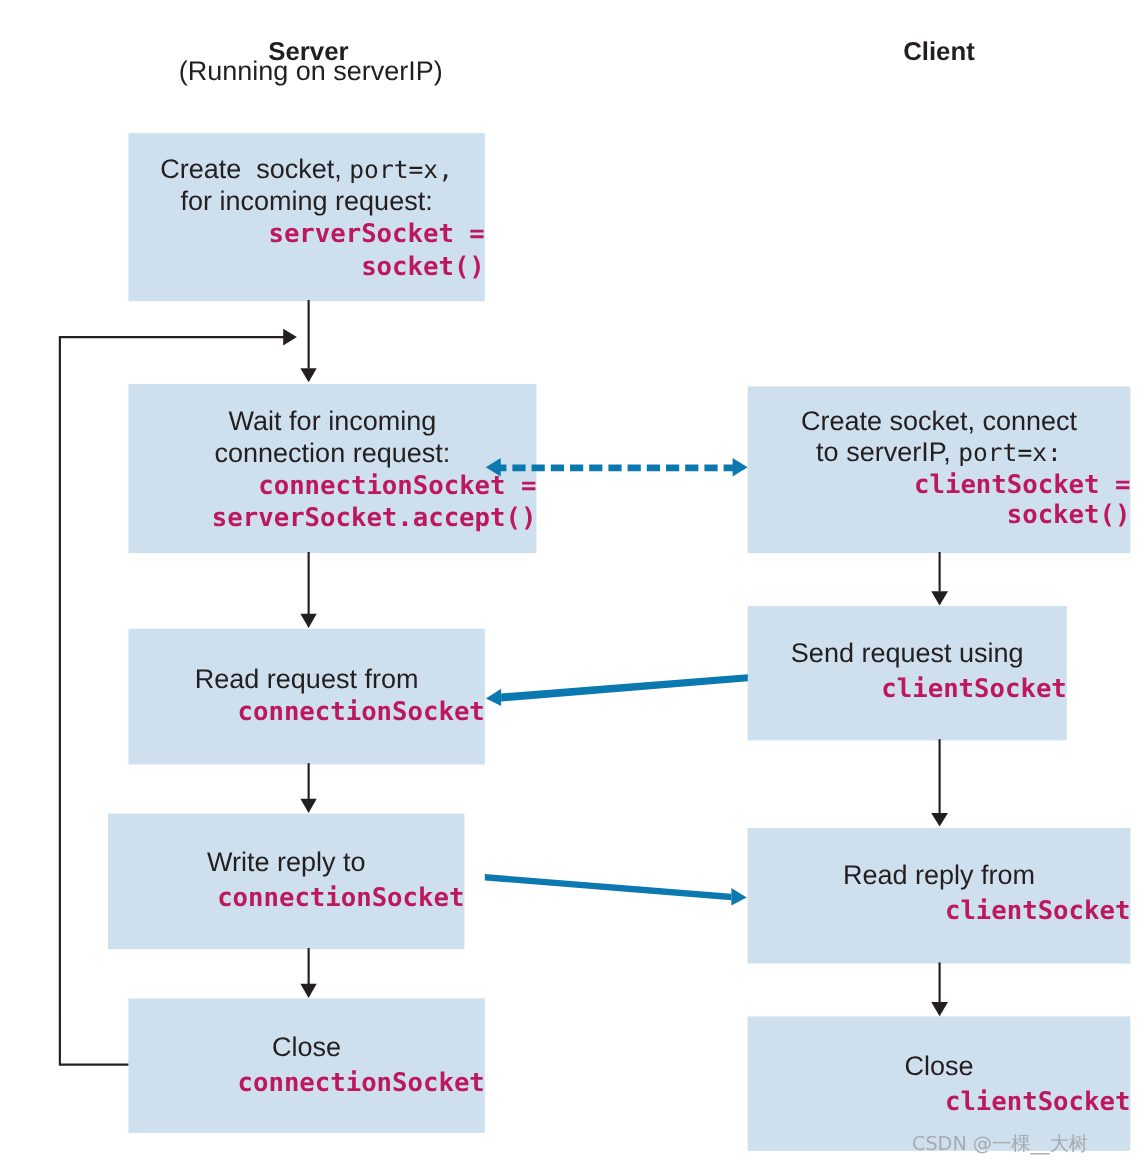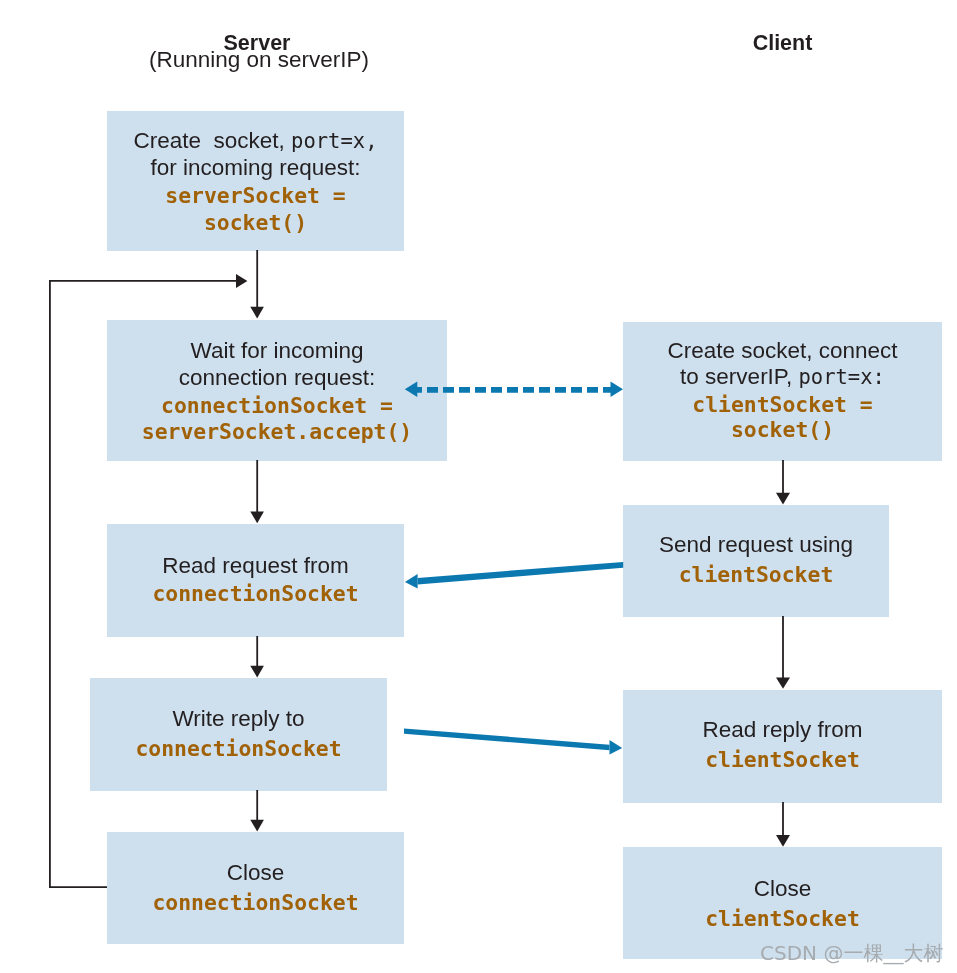--- a/index.html
+++ b/index.html
@@ -12,30 +12,30 @@
   
   .hdr{position:absolute;text-align:center;color:#231f20;font-size:22.5px;
        line-height:26px;white-space:nowrap;}
   .hdr.b{font-weight:bold;font-size:21.5px;}
 
   .box{position:absolute;background:#cedfed;}
 
   .tl{position:absolute;left:0;right:0;text-align:center;white-space:pre;
       color:#231f20;font-size:22.5px;line-height:26px;}
   .tl .m{font-family:"DejaVu Sans Mono",monospace;font-size:20.5px;color:#231f20;font-weight:400;}
-  .cl{position:absolute;left:0;right:0;text-align:center;white-space:pre;
-      font-family:"DejaVu Sans Mono",monospace;font-weight:bold;color:#a16207;
+  .cl{position:absolute;left:0;right:0;text-align:right;white-space:pre;
+      font-family:"DejaVu Sans Mono",monospace;font-weight:bold;color:#be185d;
       font-size:21.4px;line-height:26px;}
 
   .ann{position:absolute;text-align:center;color:#231f20;font-size:22.5px;
        line-height:26px;white-space:nowrap;}
 
   svg#ov{position:absolute;left:0;top:0;width:957px;height:973px;}
 
-  .wm{position:absolute;color:#a6abaf;font-size:20px;line-height:24px;white-space:nowrap;
+  .wm{position:absolute;color:#a6abaf;font-size:16px;line-height:24px;white-space:nowrap;
       font-family:"DejaVu Sans",sans-serif;}
 </style>
 </head>
 <body>
 
 <div id="stage">
 
   <div class="hdr b" style="left:107px;top:30px;width:300px;">Server</div>
   <div class="hdr" style="left:109px;top:47px;width:300px;">(Running on serverIP)</div>
   <div class="hdr b" style="left:623px;top:30px;width:319px;">Client</div>

